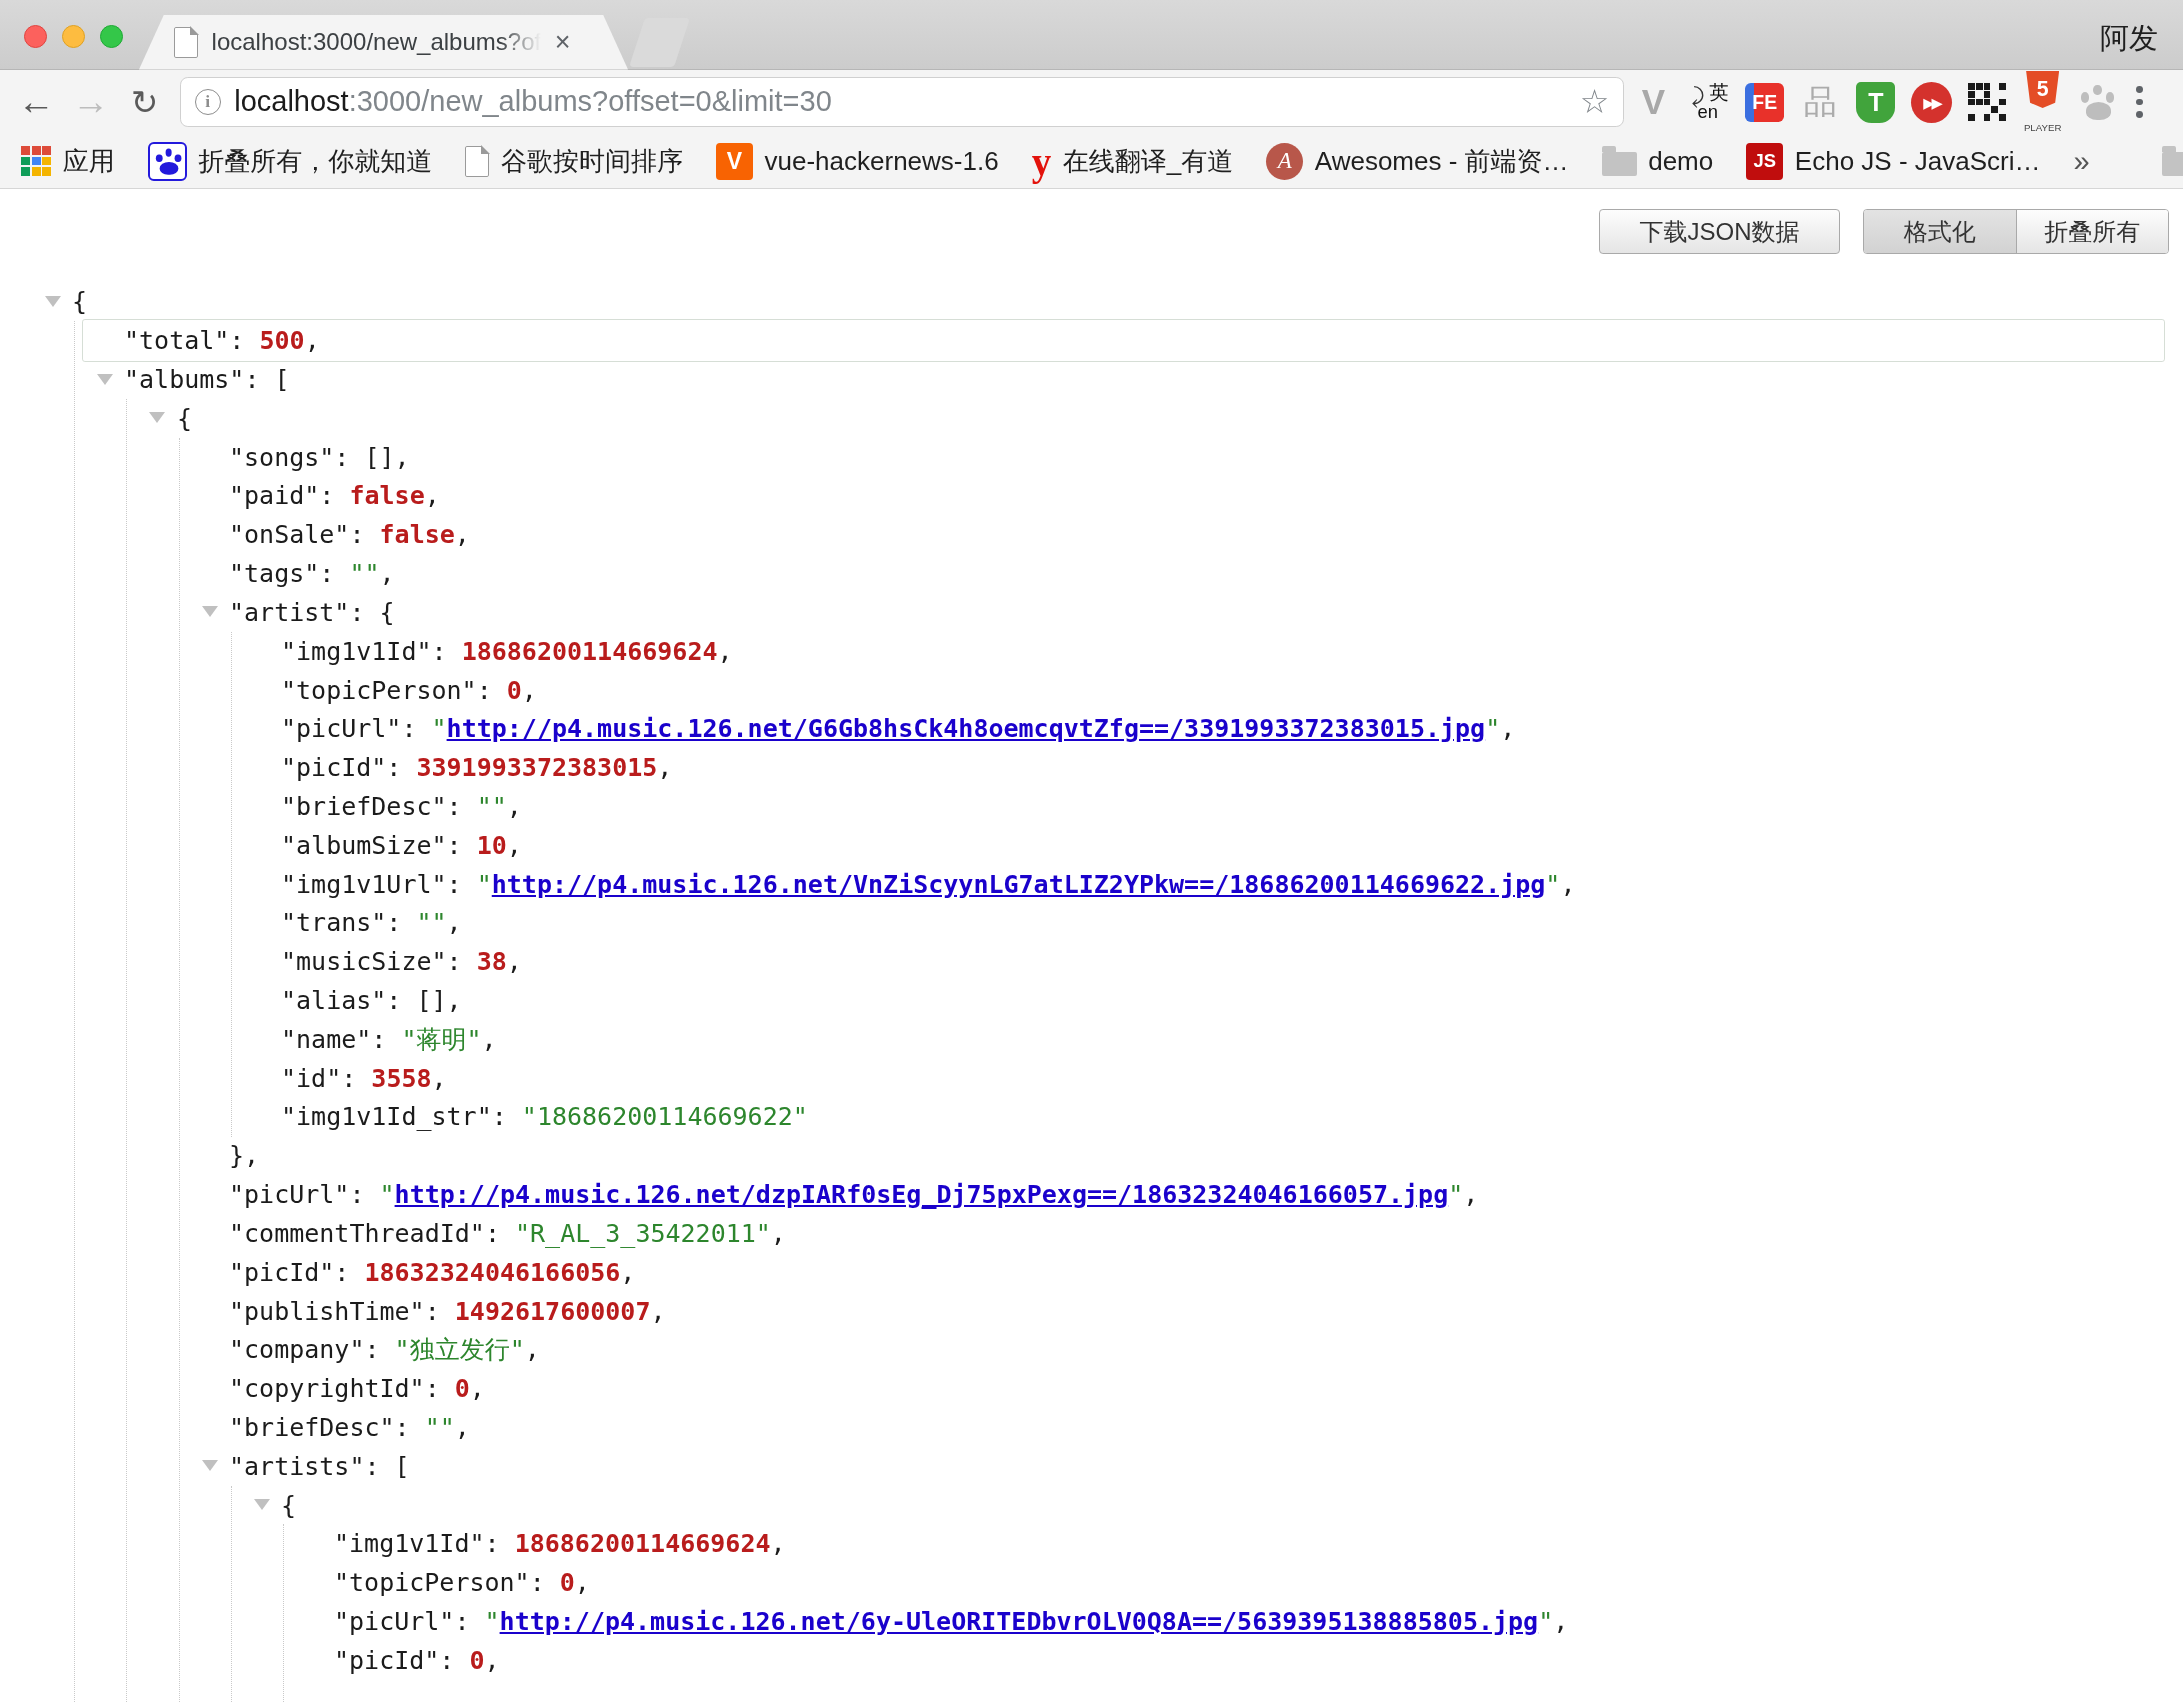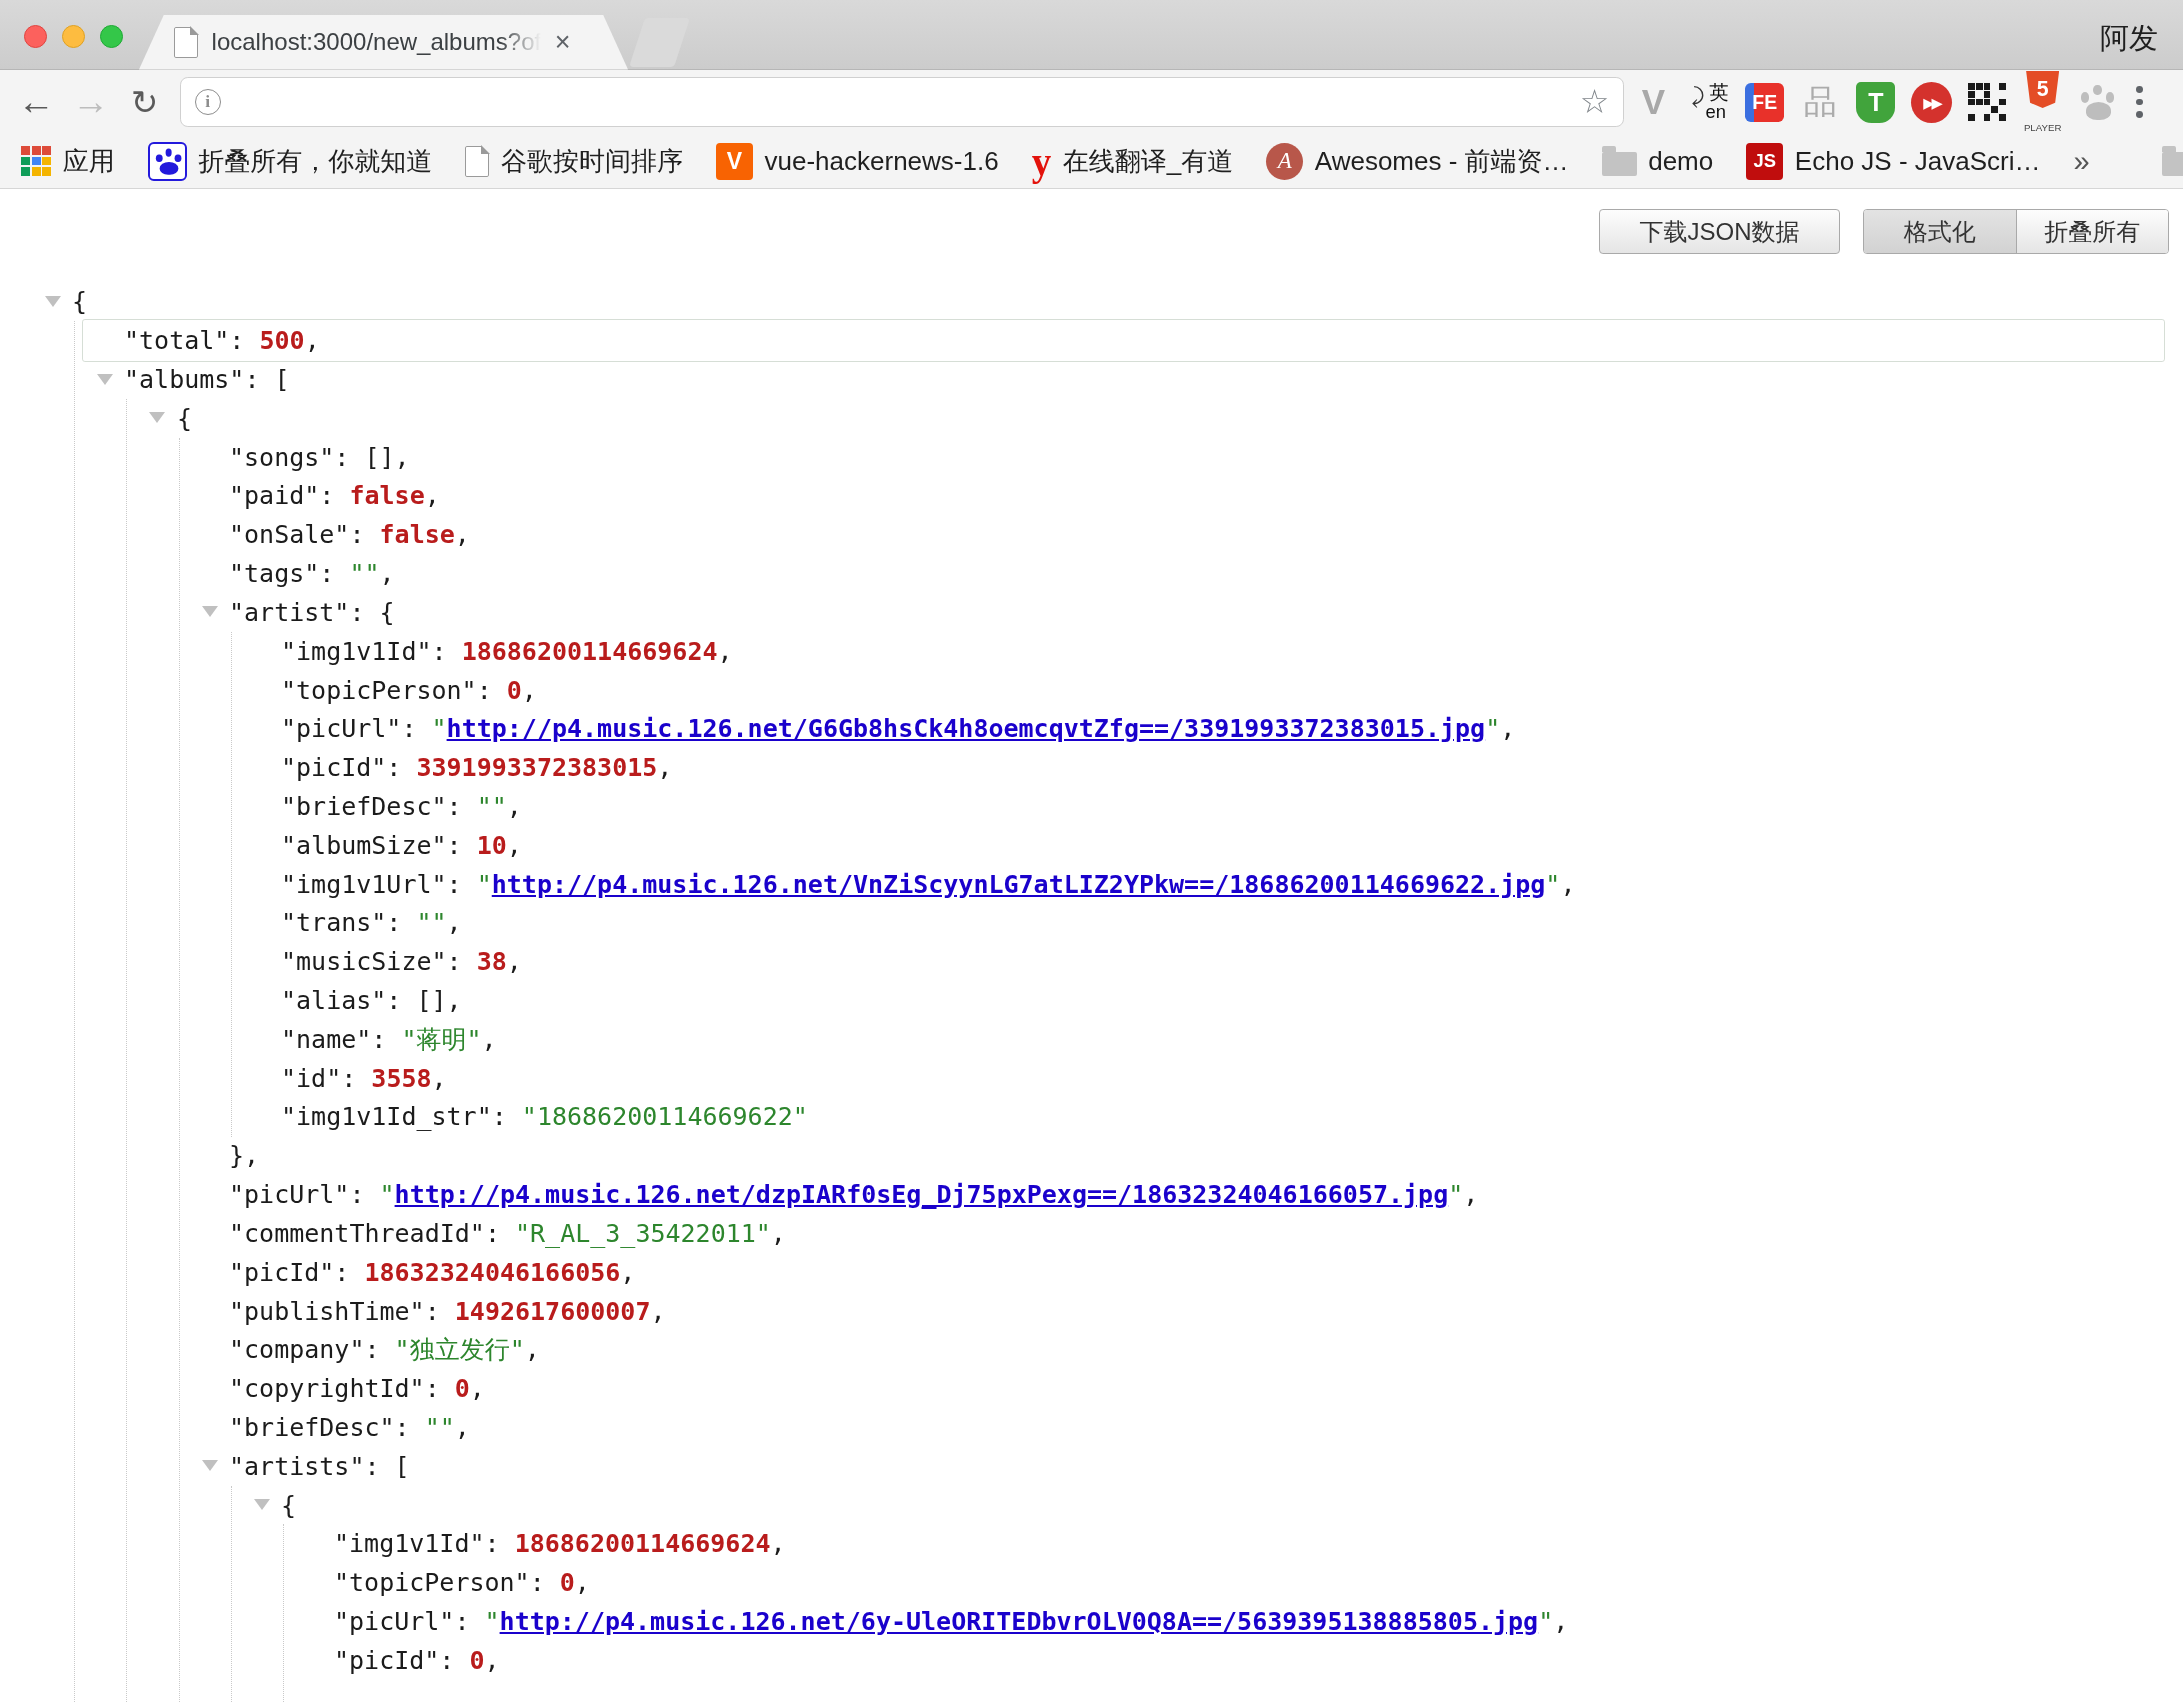--- a/index.html
+++ b/index.html
@@ -47,21 +47,21 @@
   .star-icon { margin-left:auto; font-size:33px; color:#80868b; cursor:pointer; }
 
   .ext-row { position:absolute; left:1632px; top:0; height:64px; display:flex;
              align-items:center; gap:12.6px; }
   .ext { width:43px; height:50px; display:flex; align-items:center; justify-content:center;
          position:relative; cursor:pointer; }
 
   .ic-vueg { font-size:35px; font-weight:bold; color:#a8a8a8; }
   .ic-trans { width:39px; height:39px; position:relative; }
   .ic-trans .g1 { position:absolute; right:0; top:-3.9px; font-size:19.4px; color:#111; }
-  .ic-trans .g2 { position:absolute; left:16px; bottom:-1.9px; font-size:18.4px; color:#111; }
+  .ic-trans .g2 { position:absolute; left:8px; bottom:-1.9px; font-size:18.4px; color:#111; }
   .ic-trans .arr { position:absolute; left:1.9px; top:1.9px; font-size:21.3px; color:#333; }
   .ic-fe { width:39px; height:39px; border-radius:5.8px; background:linear-gradient(90deg,#3b6fe0 0 8.7px,#e8312a 8.7px);
            color:#fff; font-weight:bold; font-size:19.4px; display:flex; align-items:center; justify-content:center; }
   .ic-sitemap { font-size:33px; color:#ababab; }
   .ic-tm { width:39px; height:41px; background:#41a43c; border-radius:4.9px 4.9px 15.5px 15.5px;
            color:#fff; font-weight:bold; font-size:25px; display:flex; align-items:center; justify-content:center; }
   .ic-ff { width:41px; height:41px; background:#d4322d; border-radius:50%; color:#fff;
            font-size:14.6px; letter-spacing:-2.9px; display:flex; align-items:center; justify-content:center; }
   .ic-qr { display:grid; grid-template-columns:repeat(5,6.8px); grid-auto-rows:6.8px; gap:1px; }
   .ic-qr i { background:#1a1a1a; } .ic-qr i.w { background:transparent; }
@@ -157,20 +157,23 @@
     <div class="newtab-btn"></div>
     <div class="user-label">阿发</div>
   </div>
 
   <div class="toolbar">
     <div class="nav-ic nav-back">←</div>
     <div class="nav-ic nav-fwd">→</div>
     <div class="nav-ic nav-reload">↻</div>
     <div class="addressbar">
       <div class="info-icon">i</div>
+      <div class="url-text">
+        <span class="url-host">localhost</span><span class="url-rest">:3000/new_albums?offset=0&amp;limit=30</span>
+      </div>
       <div class="star-icon">☆</div>
     </div>
     <div class="ext-row" id="ext-row">
         <div class="ext">
           <span class="ic-vueg">V</span>
         </div>
         <div class="ext">
           <div class="ic-trans">
             <span class="arr">⤸</span>
             <span class="g1">英</span>

